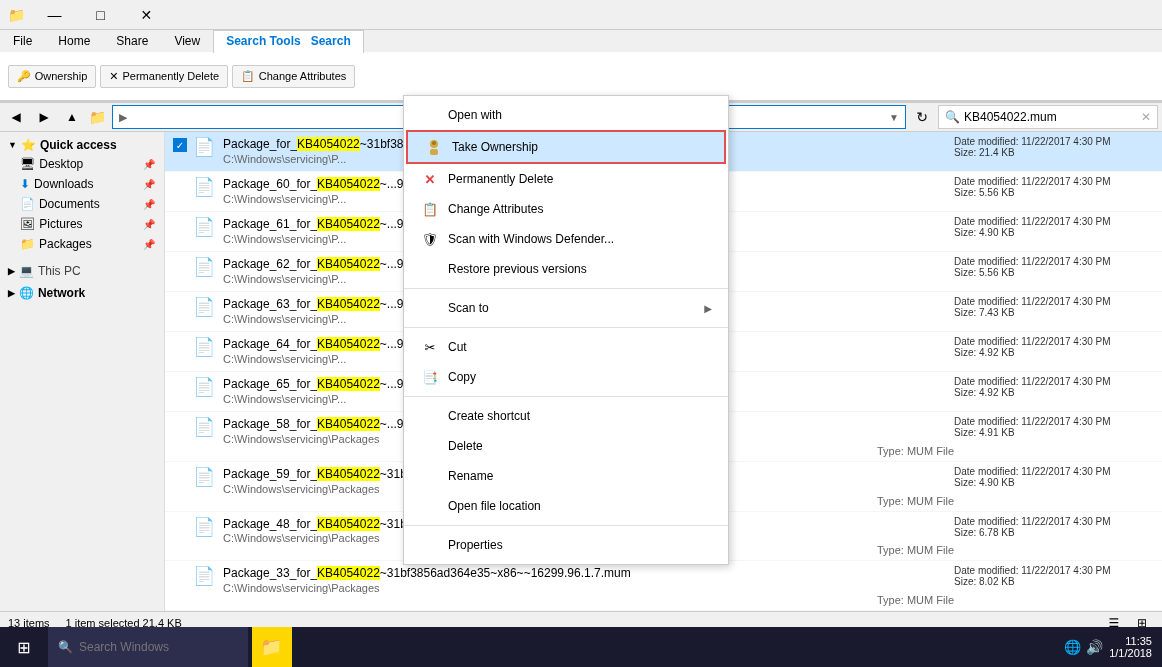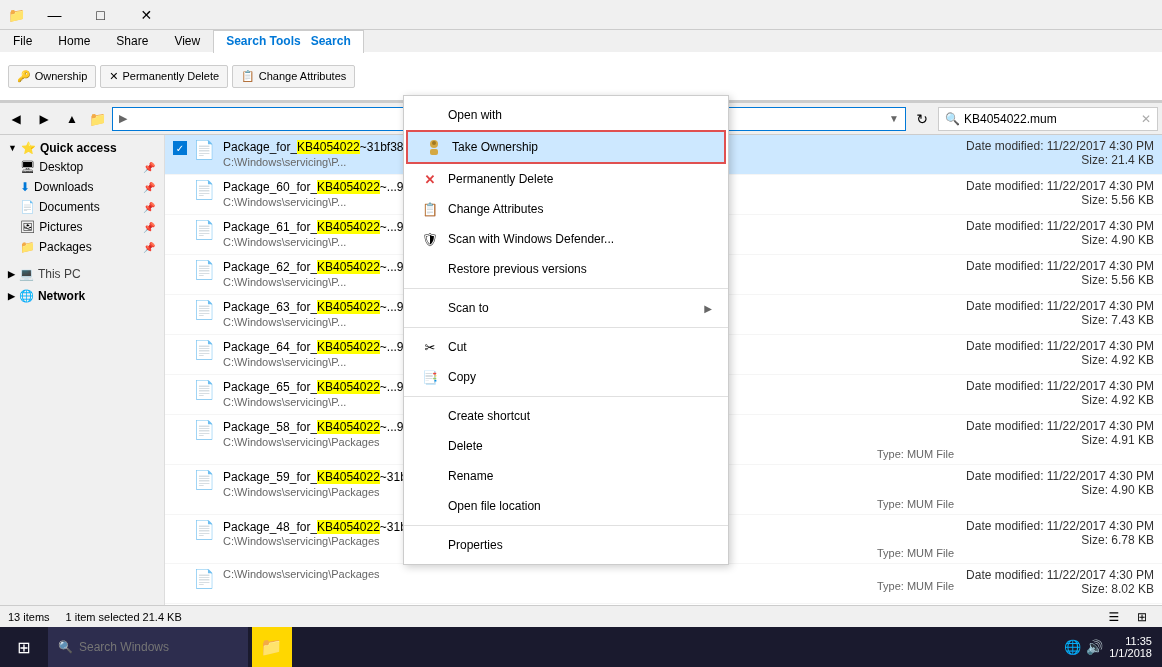--- a/index.html
+++ b/index.html
@@ -55,21 +55,21 @@
     .file-list { flex: 1; overflow-y: auto; background: #fff; position: relative; }
     .file-item { display: flex; align-items: flex-start; padding: 4px 8px; cursor: pointer; border-bottom: 1px solid #f5f5f5; min-height: 40px; }
     .file-item.selected { background: #cde8ff; }
     .file-checkbox { width: 20px; flex-shrink: 0; display: flex; align-items: center; padding-top: 2px; }
     .file-icon { width: 24px; flex-shrink: 0; display: flex; align-items: center; justify-content: center; font-size: 18px; margin-right: 6px; }
     .file-info { flex: 1; }
     .file-name { font-size: 12px; line-height: 1.4; }
     .file-name .highlight { background: #ffff00; }
     .file-path { font-size: 11px; color: #666; }
     .file-type { font-size: 11px; color: #666; text-align: right; }
-    .file-meta { text-align: right; font-size: 12px; color: #333; min-width: 200px; }
+    .file-meta { text-align: left; font-size: 10px; color: #333; min-width: 200px; }
     .file-meta-modified { color: #333; }
     .file-meta-size { color: #333; }
 
     
     .status-bar { height: 22px; background: #f0f0f0; border-top: 1px solid #ccc; display: flex; align-items: center; padding: 8px 8px; gap: 16px; font-size: 11px; }
     .status-bar-right { margin-left: auto; display: flex; gap: 4px; }
     .view-btn { width: 24px; height: 18px; border: 1px solid transparent; background: transparent; cursor: pointer; display: flex; align-items: center; justify-content: center; font-size: 12px; }
 
     
     .context-menu { position: absolute; top: 95px; left: 403px; width: 326px; background: #fff; border: 1px solid #ccc; box-shadow: 2px 2px 8px rgba(0,0,0,0.2); z-index: 50; padding: 4px 0; }
@@ -321,20 +321,21 @@
           </div>
           <div class="file-meta">
             <div class="file-meta-modified">Date modified: 11/22/2017 4:30 PM</div>
             <div class="file-meta-size">Size: 6.78 KB</div>
           </div>
         </div>
         <div class="file-item">
           <div class="file-checkbox"></div>
           <div class="file-icon">📄</div>
           <div class="file-info">
+            <div class="file-name">Package_33_for_<span class="highlight">KB4054022</span>~31bf3856ad364e35~x86~~16299.96.1.7.mum</div>
             <div class="file-path">C:\Windows\servicing\Packages</div>
             <div class="file-type">Type: <span class="highlight">MUM</span> File</div>
           </div>
           <div class="file-meta">
             <div class="file-meta-modified">Date modified: 11/22/2017 4:30 PM</div>
             <div class="file-meta-size">Size: 8.02 KB</div>
           </div>
         </div>
       </div>
   </div>

